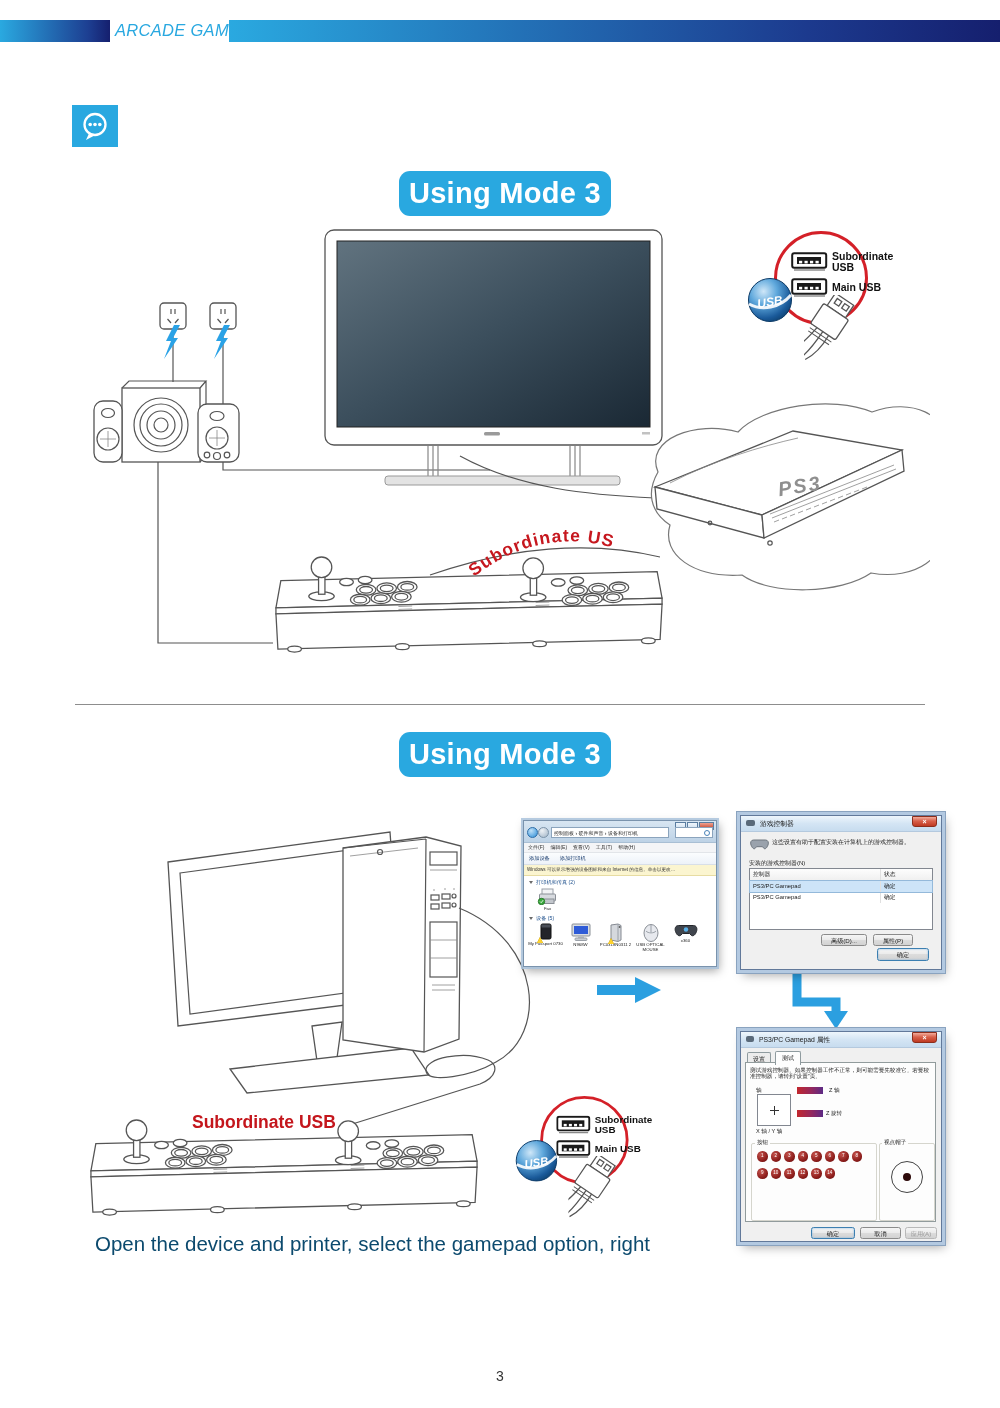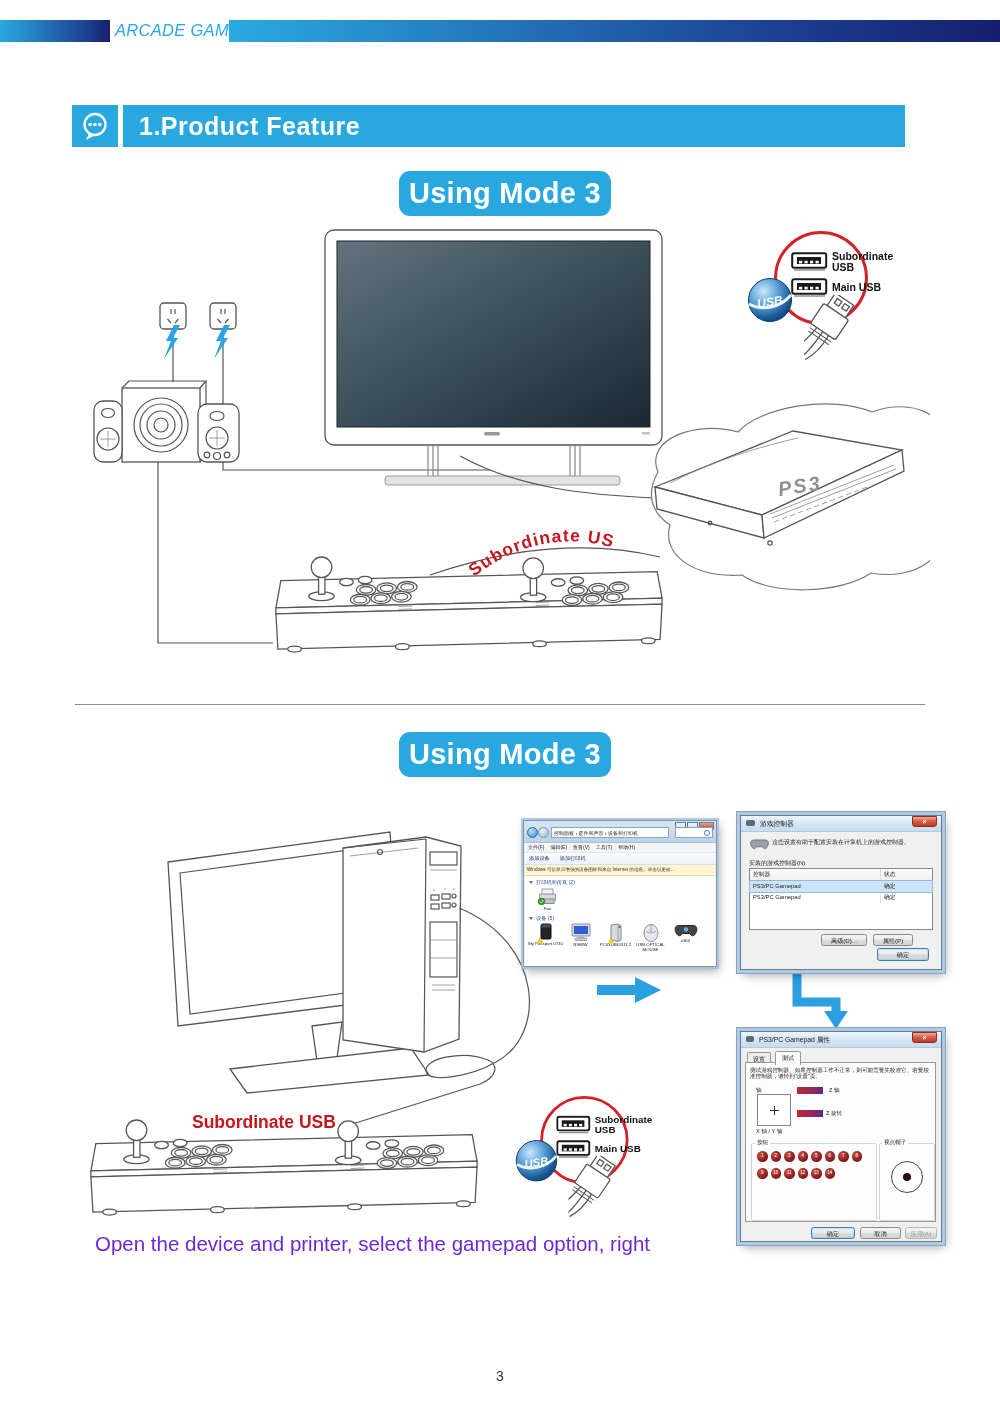--- a/index.html
+++ b/index.html
@@ -21,21 +21,21 @@
   .sec-bar{left:123px;top:105px;width:782px;height:42px;background:#29a8e0;color:#fff;
     font-size:25px;font-weight:bold;line-height:42px;padding-left:16px;box-sizing:border-box;letter-spacing:.5px;}
 
   .badge{left:399px;width:212px;height:45px;background:#29a8e0;border-radius:11px;color:#fff;
     font-size:29px;font-weight:bold;text-align:center;line-height:45px;letter-spacing:.3px;}
 
   .divider{left:75px;top:704px;width:850px;height:1px;background:#8d8d8d;}
 
   .red-label{left:192px;top:1112px;font-size:17.5px;font-weight:bold;color:#c4161c;}
 
-  .para{left:95px;top:1230px;width:760px;font-size:20.5px;line-height:28px;color:#6d28d9;}
+  .para{left:95px;top:1230px;width:760px;font-size:20.5px;line-height:28px;color:#0c4a6e;}
   .pagenum{left:0;top:1368px;width:100%;text-align:center;font-size:14px;color:#333;}
 
   
   svg .o{fill:#fff;stroke:#555;stroke-width:1.3;}
   svg .l{fill:none;stroke:#555;stroke-width:1.2;}
   svg .t{fill:none;stroke:#888;stroke-width:.8;}
 
   
   .callout{width:170px;height:158px;}
   .callout .ring{position:absolute;left:30px;top:2px;width:88px;height:88px;border:3px solid #d42028;border-radius:50%;}
@@ -130,21 +130,20 @@
 
   <div class="abs sec-icon">
     <svg width="30" height="30" viewBox="0 0 30 30">
       <circle cx="15" cy="13.5" r="10.5" fill="none" stroke="#fff" stroke-width="2.3"></circle>
       <path d="M9,22.5 L6,29 L14.5,24.5 Z" fill="#fff"></path>
       <circle cx="10.2" cy="13.5" r="1.8" fill="#fff"></circle>
       <circle cx="15" cy="13.5" r="1.8" fill="#fff"></circle>
       <circle cx="19.8" cy="13.5" r="1.8" fill="#fff"></circle>
     </svg>
   </div>
-  <div class="abs sec-bar">1.Product Feature</div>
 
   <div class="abs badge" style="top:171px;">Using Mode 3</div>
 
   <svg class="abs" style="left:70px;top:225px;" width="860" height="465" viewBox="0 0 860 465">
     <defs>
       <linearGradient id="scr" x1="0" y1="0" x2="1" y2="1">
         <stop offset="0" stop-color="#61737f"></stop>
           <stop offset=".5" stop-color="#3b4e5c"></stop>
           <stop offset="1" stop-color="#1a2834"></stop>
       </linearGradient>

